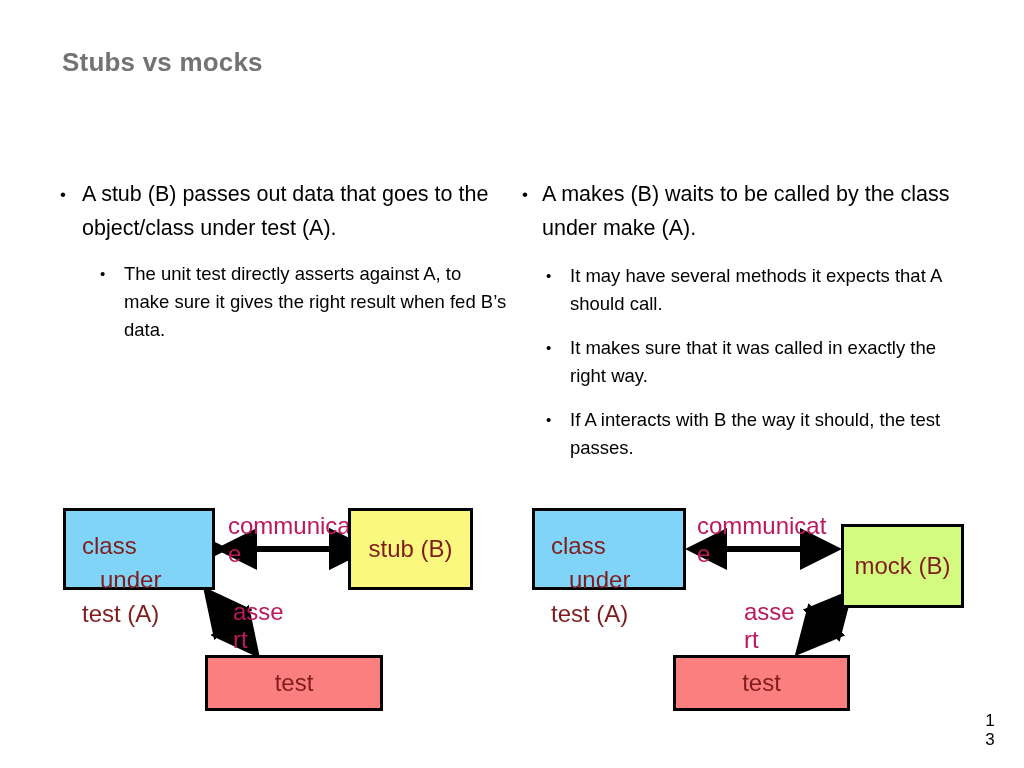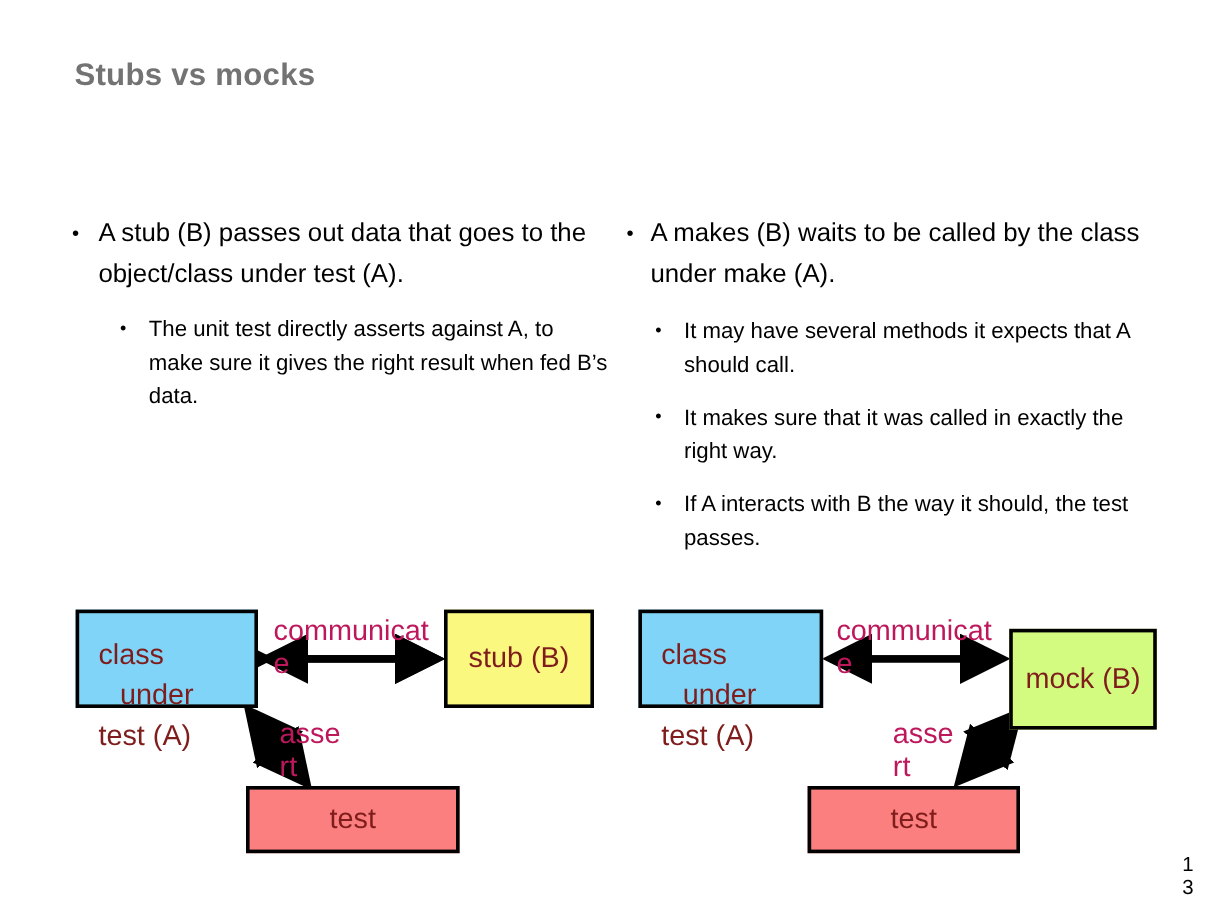--- a/index.html
+++ b/index.html
@@ -215,21 +215,21 @@
       <path d="M848,595 L800,650" stroke="#000" stroke-width="7" fill="none" marker-end="url(#ah)"></path>
     </svg>
 
     <div class="node cut" style="left:63px; top:508px; width:152px; height:82px; background:#7FD4F7;">
       <span class="cut-text"><span>class</span><br><span class="indent-1">under</span><br><span>test (A)</span></span>
     </div>
 
     <div class="edge-label" style="left:228px; top:512px; width:140px; text-align:left;">communicat
 e</div>
 
-    <div class="node" style="left:370px; top:508px; width:125px; height:82px; background:#FBF87F;">
+    <div class="node" style="left:348px; top:508px; width:125px; height:82px; background:#FBF87F;">
       <span>stub (B)</span>
     </div>
 
     <div class="edge-label" style="left:233px; top:598px; width:70px; text-align:left;">asse
 rt</div>
 
     <div class="node" style="left:205px; top:655px; width:178px; height:56px; background:#FB7F7F;">
       <span>test</span>
     </div>
 

